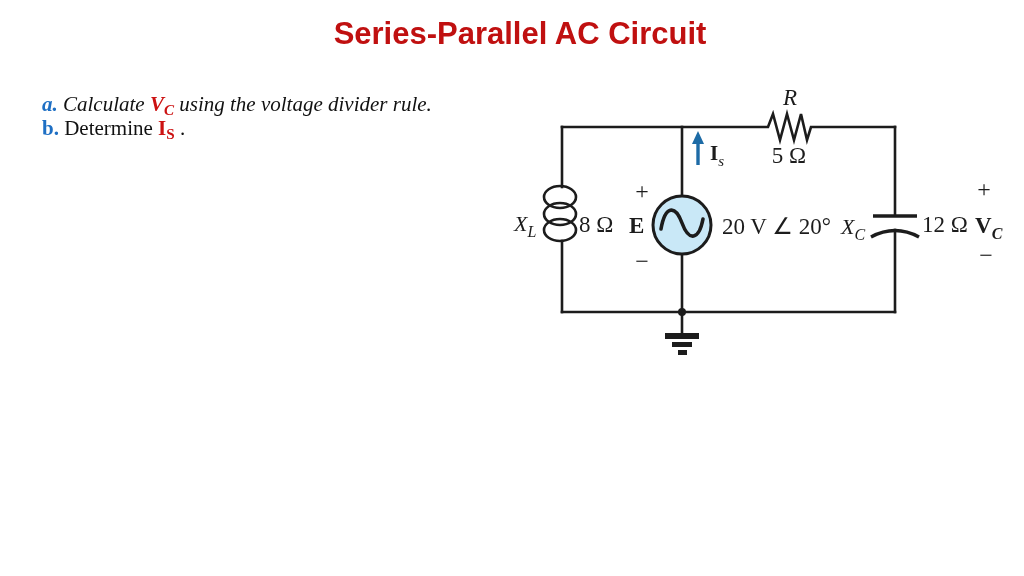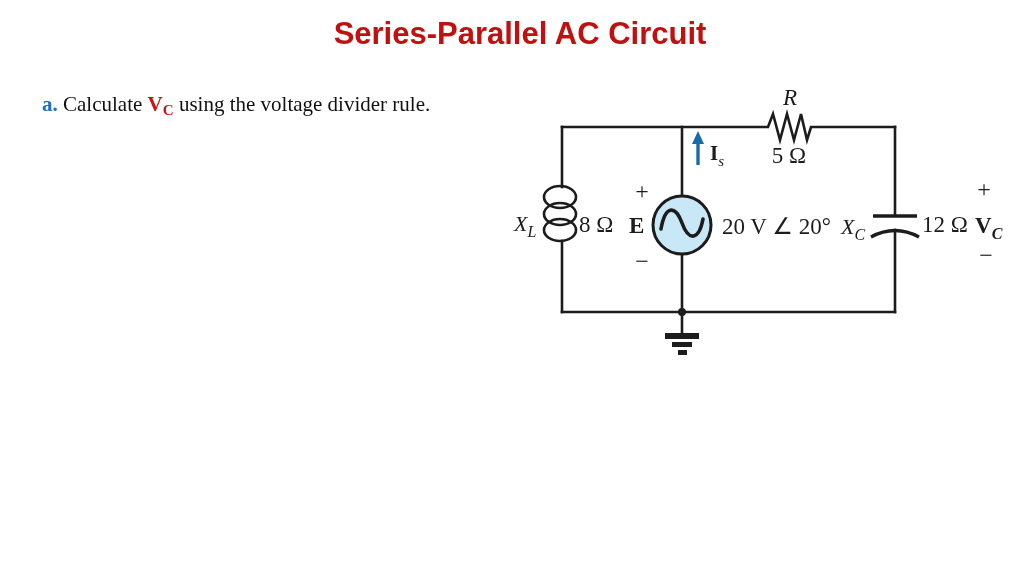--- a/index.html
+++ b/index.html
@@ -36,21 +36,21 @@
     font-weight: 700;
     color: #0d72c8;
   }
   .item-line {
     position: absolute;
     left: 42px;
     font-size: 21px;
     color: #111111;
     white-space: nowrap;
   }
-  .item-a { top: 92px; }
+  .item-a { top: 92px; font-style: italic; }
   .item-b { top: 116px; }
   .bullet {
     font-weight: 700;
     color: #1e6fc4;
   }
   .var-red {
     font-weight: 700;
     color: #cc1212;
   }
   .var-red sub {
@@ -76,20 +76,26 @@
   <h1 class="title">Series-Parallel AC Circuit</h1>
 
 
   <div class="item-line item-a">
     <span class="bullet">a.</span>
     <span>Calculate</span>
     <span class="var-red"><span>V</span><sub>C</sub></span>
     <span>using the voltage divider rule.</span>
   </div>
 
+  <div class="item-line item-b">
+    <span class="bullet">b.</span>
+    <span>Determine</span>
+    <span class="var-red"><span>I</span><sub>S</sub></span>
+    <span>.</span>
+  </div>
 
   <svg class="circuit-svg" width="524" height="290" viewBox="500 80 524 290" xmlns="http://www.w3.org/2000/svg">
 
     <g stroke="#1c1c1c" stroke-width="2.6" fill="none" stroke-linecap="square">
 
       <path d="M562,127 H768 L773,114 L780,140 L787,114 L794,140 L801,114 L807,140 L811,127 H895"></path>
 
       <path d="M562,127 V187"></path>
       <path d="M562,241 V312"></path>
 

